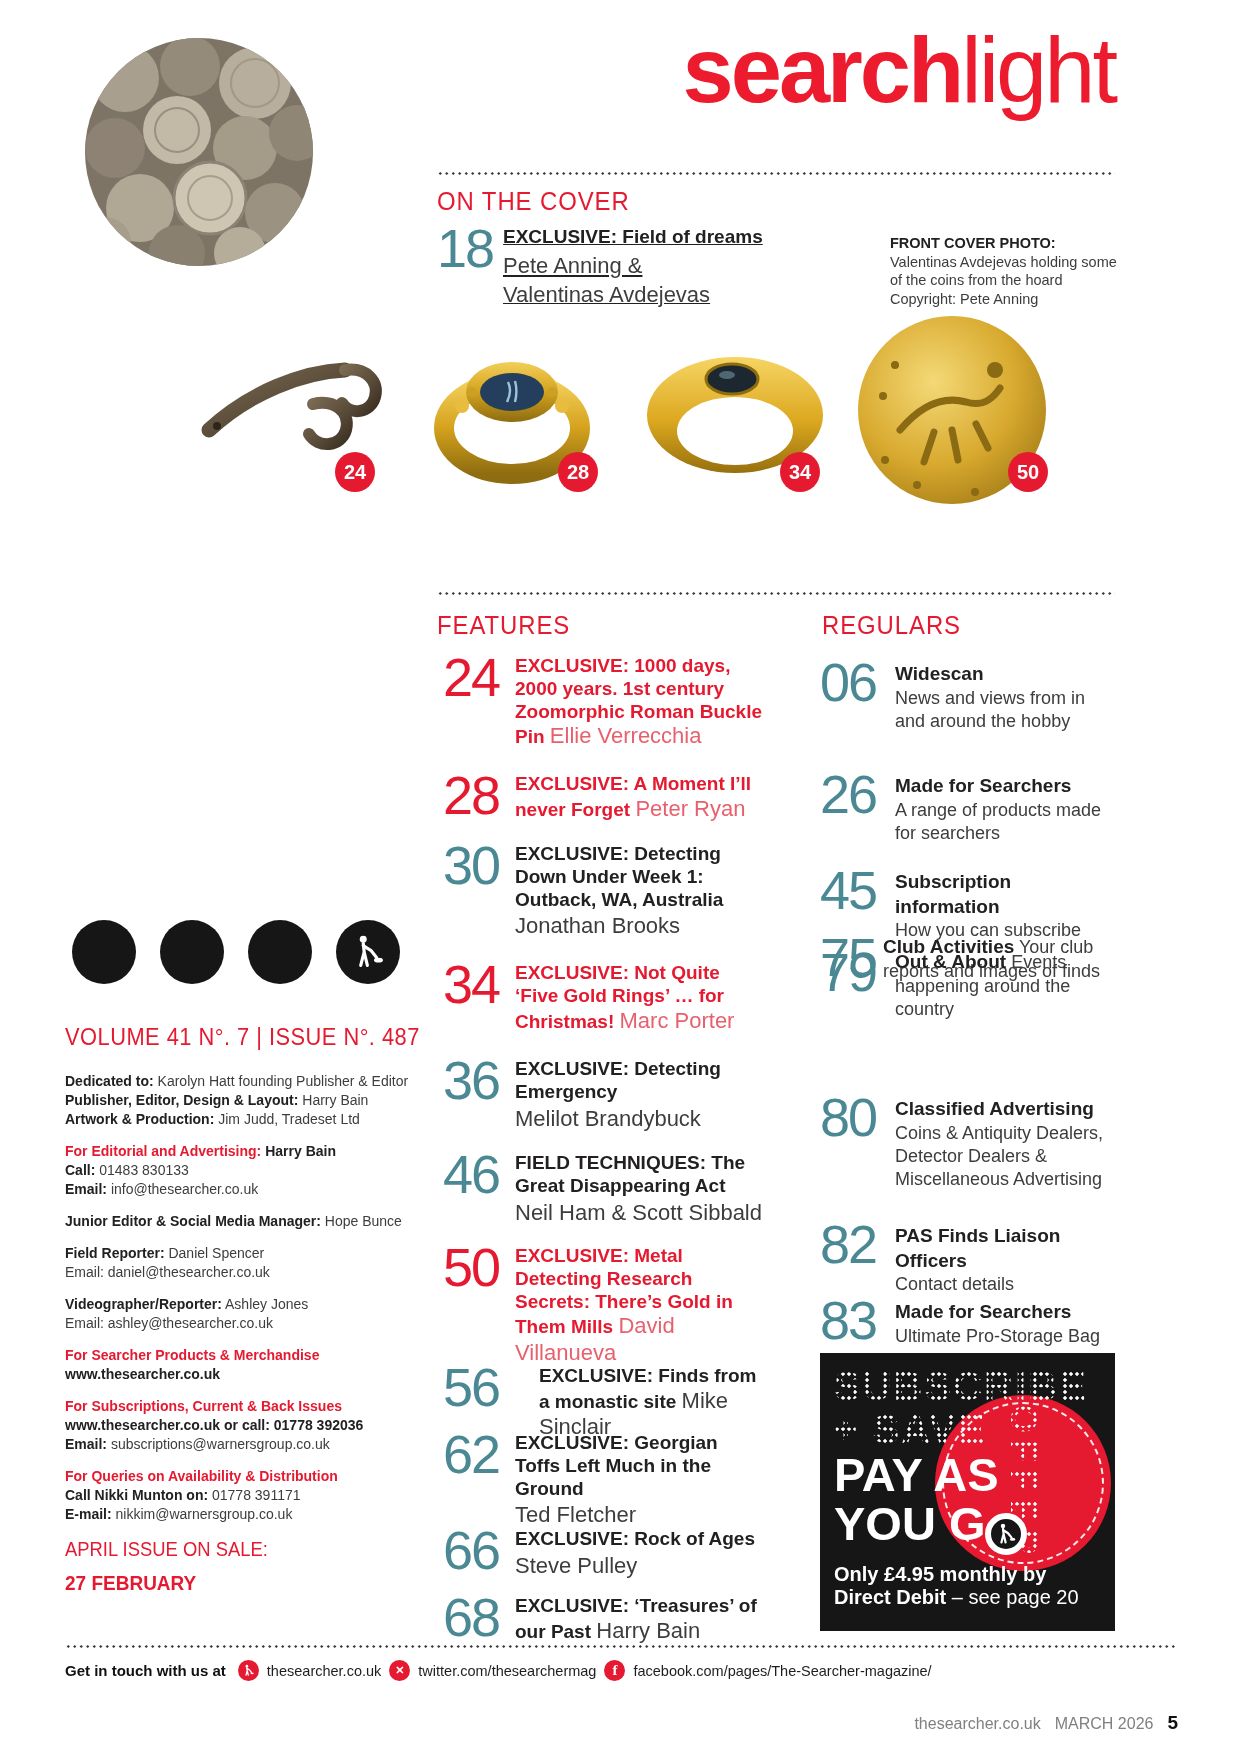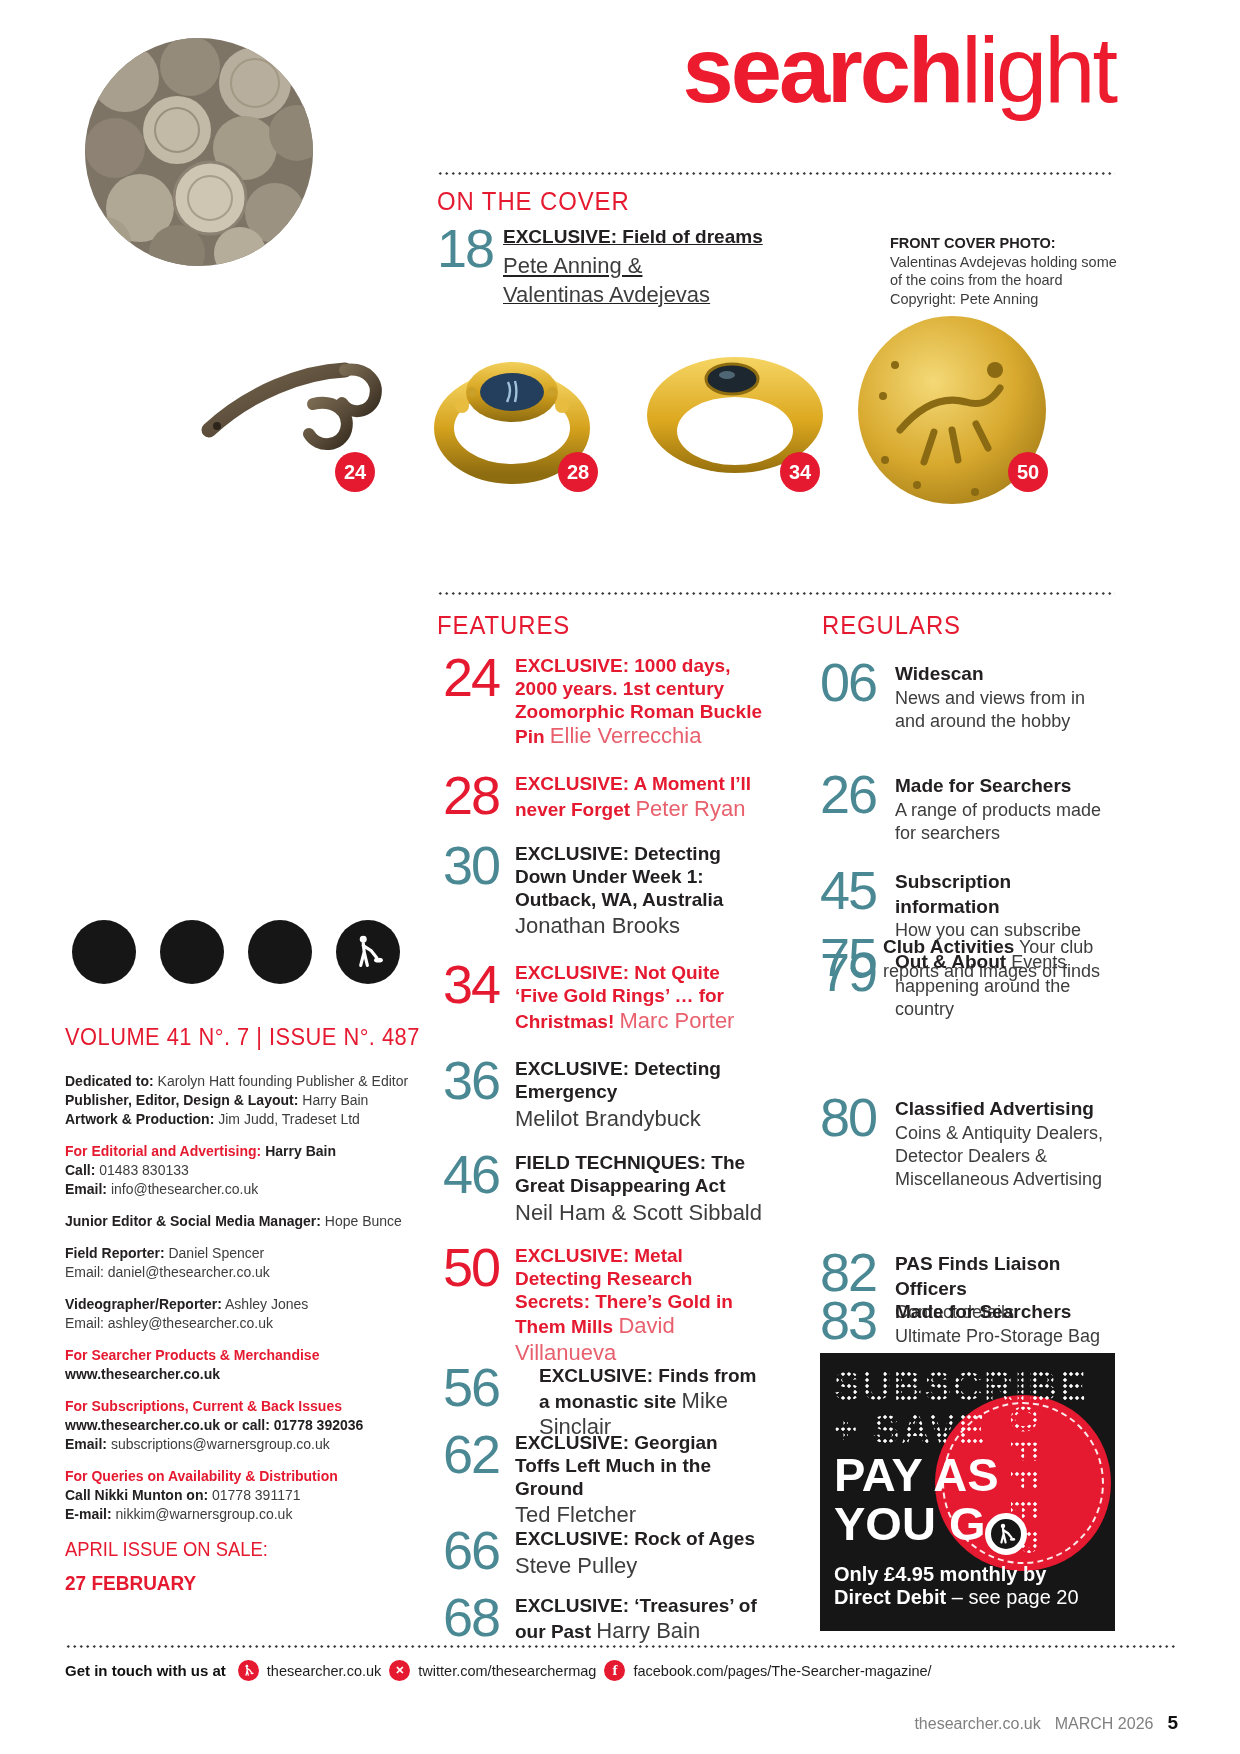--- a/index.html
+++ b/index.html
@@ -305,21 +305,21 @@
   <div class="item" style="left:820px;top:950px;width:300px;gap:12px;">
     <div class="num teal" style="width:63px;">79</div>
     <div class="rbody" style="width:228px;"><span class="rtitle">Out &amp; About</span> <span>Events happening around the country</span></div>
   </div>
 
   <div class="item" style="left:820px;top:1095px;width:300px;gap:12px;">
     <div class="num teal" style="width:63px;">80</div>
     <div class="rbody" style="width:228px;"><span class="rtitle blk">Classified Advertising</span><span>Coins &amp; Antiquity Dealers, Detector Dealers &amp; Miscellaneous Advertising</span></div>
   </div>
 
-  <div class="item" style="left:820px;top:1222px;width:300px;gap:12px;margin-top:28px;">
+  <div class="item" style="left:820px;top:1222px;width:300px;gap:12px;">
     <div class="num teal" style="width:63px;">82</div>
     <div class="rbody" style="width:228px;"><span class="rtitle blk">PAS Finds Liaison Officers</span><span>Contact details</span></div>
   </div>
 
   <div class="item" style="left:820px;top:1298px;width:300px;gap:12px;">
     <div class="num teal" style="width:63px;">83</div>
     <div class="rbody" style="width:228px;"><span class="rtitle blk">Made for Searchers</span><span>Ultimate Pro-Storage Bag</span></div>
   </div>
 
   <div class="circles">

